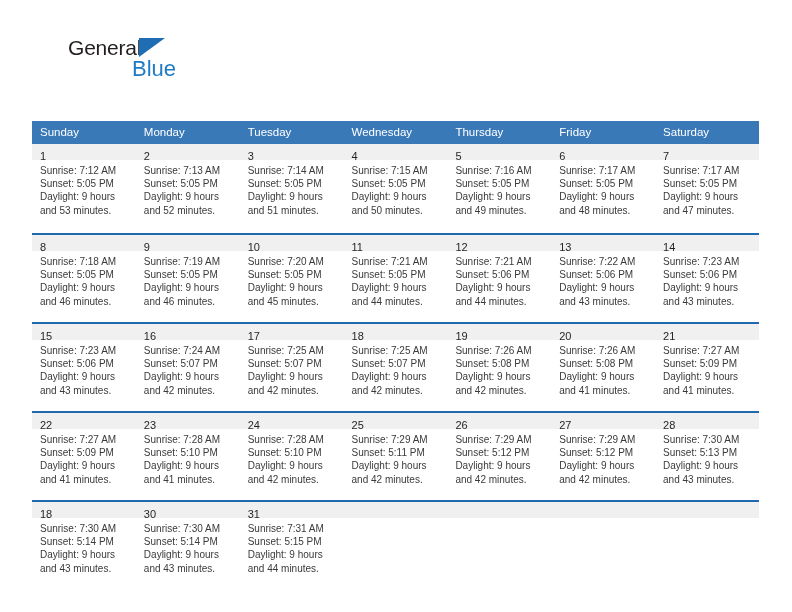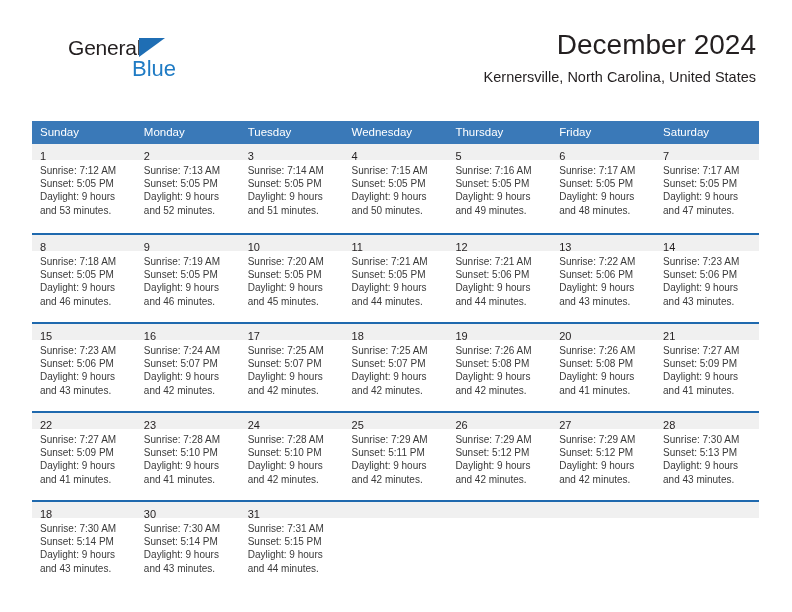--- a/index.html
+++ b/index.html
@@ -148,24 +148,20 @@
 <div class="page">
 
   <div class="masthead">
 
     <div class="logo">
       <span class="logo-general">General</span>
       <span class="logo-triangle"></span>
       <span class="logo-blue">Blue</span>
     </div>
 
-    <div class="title-block">
-      <div class="cal-title">December 2024</div>
-      <div class="cal-subtitle">Kernersville, North Carolina, United States</div>
-    </div>
 
   </div>
 
   <table class="calendar">
     <thead>
       <tr>
         <th>Sunday</th>
         <th>Monday</th>
         <th>Tuesday</th>
         <th>Wednesday</th>

